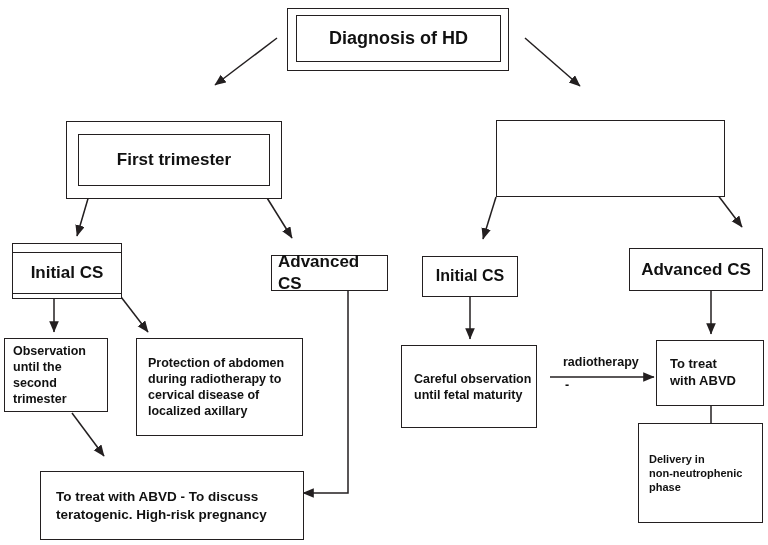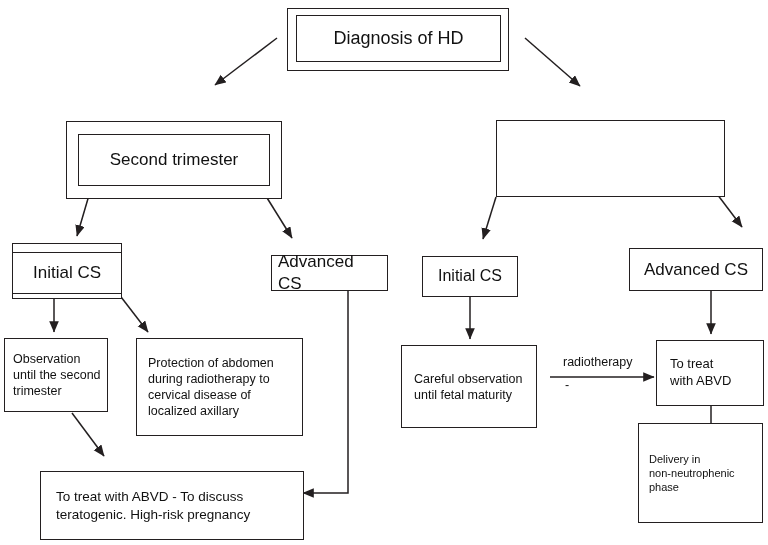--- a/index.html
+++ b/index.html
@@ -7,20 +7,21 @@
     padding: 0;
     background: #ffffff;
   }
   #canvas {
     position: relative;
     width: 768px;
     height: 545px;
     background: #ffffff;
     font-family: "Liberation Sans", sans-serif;
     overflow: hidden;
+    font-weight: bold;
   }
   .node {
     position: absolute;
     box-sizing: border-box;
     border: 1.6px solid #231f20;
     background: #ffffff;
     display: flex;
     align-items: center;
     justify-content: center;
     color: #111111;
@@ -110,21 +111,21 @@
 
   <div class="shell" style="left:496px; top:120px; width:229px; height:77px;"></div>
 
   <div class="shell" style="left:12px; top:243px; width:110px; height:56px;"></div>
 
   <div class="node" style="left:296px; top:15px; width:205px; height:47px; font-size:18px;">
     <span class="txt">Diagnosis of HD</span>
   </div>
 
   <div class="node" style="left:78px; top:134px; width:192px; height:52px; font-size:17px;">
-    <span class="txt">Second trimester</span>
+    <span class="txt">First trimester</span>
   </div>
 
 
   <div class="node" style="left:12px; top:252px; width:110px; height:42px; font-size:17px;">
     <span class="txt">Initial CS</span>
   </div>
 
   <div class="node" style="left:271px; top:255px; width:117px; height:36px; font-size:17px;">
     <span class="txt">Advanced CS</span>
   </div>

